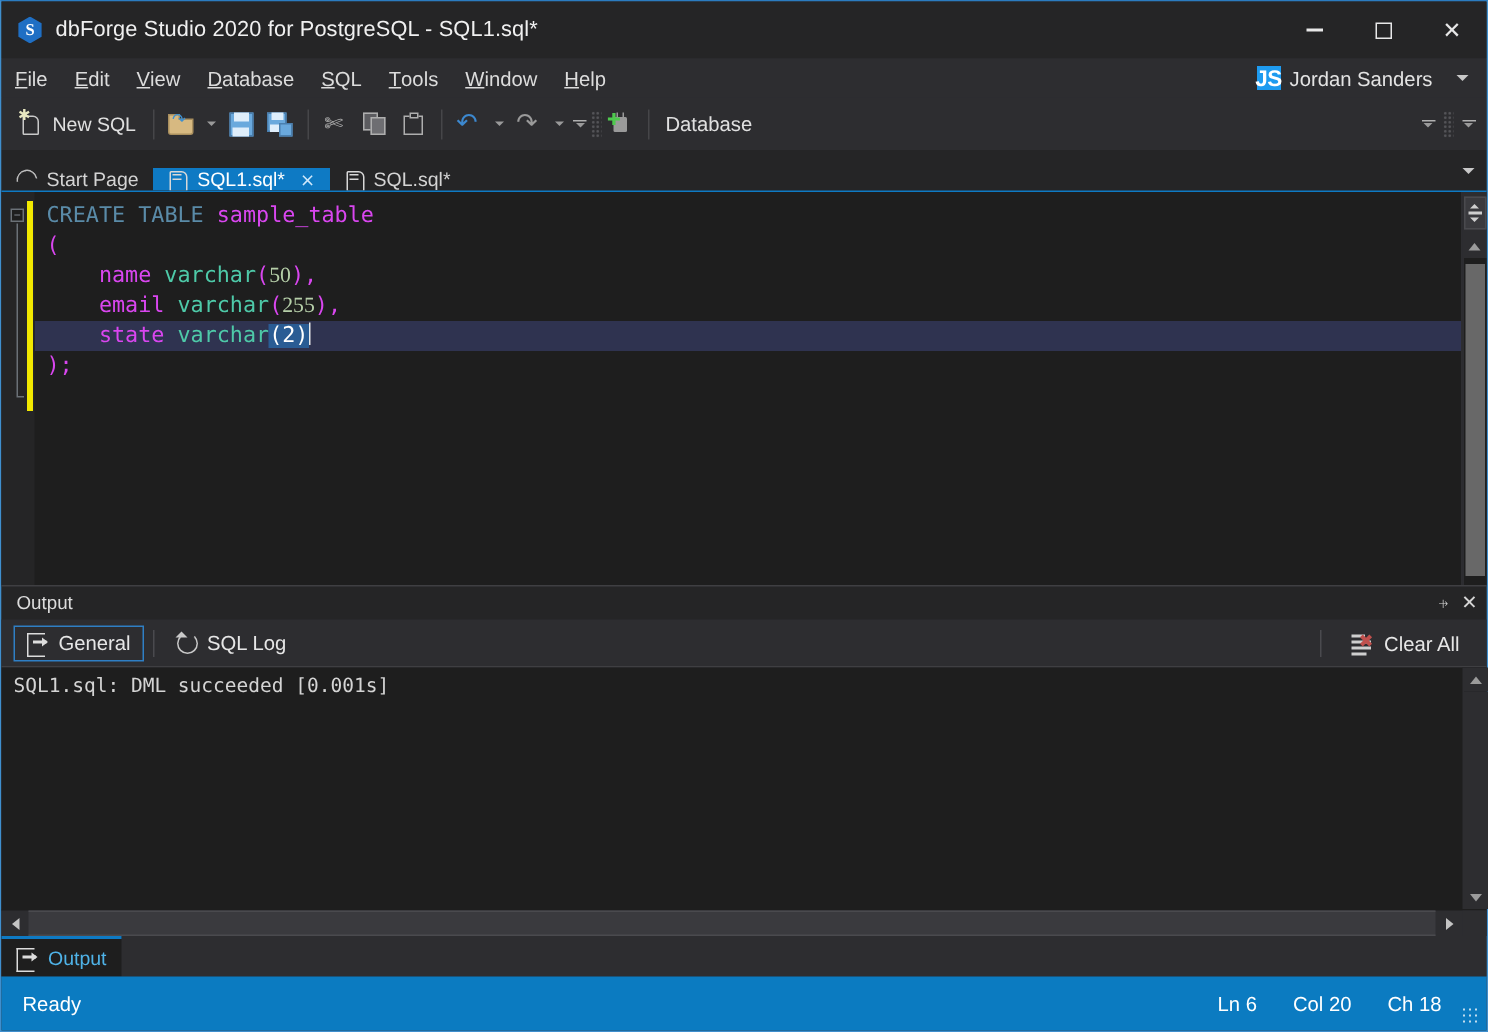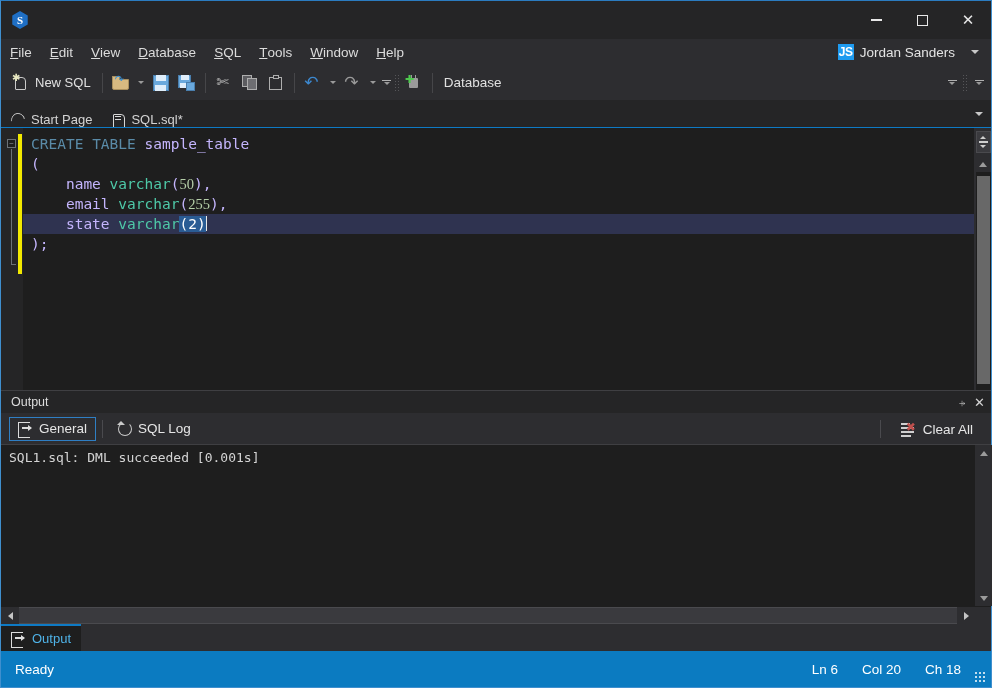--- a/index.html
+++ b/index.html
@@ -60,21 +60,21 @@
     padding:0 9px; height:22px; display:flex; align-items:center;
     color:#dcdcdc; font-size:13.5px; white-space:nowrap;
   }
   .menu-item u { text-decoration: underline; }
   .account {
     position:absolute; right:36px; top:0; height:26px;
     display:flex; align-items:center; gap:6px;
   }
   .avatar {
     width:16px;height:16px;background:#1e9bf0;color:#fff;
-    font-size:12px;display:flex;align-items:center;justify-content:center;
+    font-size:15px;display:flex;align-items:center;justify-content:center;
     font-weight:bold;letter-spacing:-0.3px;
   }
   .account-name { color:#e3e3e3; font-size:13.5px; white-space:nowrap; }
   .menubar-caret {
     position:absolute; right:12px; top:0; height:26px;
     display:flex;align-items:center;
   }
 
   .caret-down {
     width:0;height:0;border-left:4px solid transparent;border-right:4px solid transparent;
@@ -182,21 +182,21 @@
   }
   .code-line {
     height:20px; line-height:20px; padding-left:8px;
     font-family:"DejaVu Sans Mono", monospace; font-size:14.5px;
     color:#dcdcdc; white-space:pre;
   }
   .code-line.cur { background:#2f3350; }
   .k { color:#5a8ba8; }
   .t { color:#4ec9a8; }
   .n { color:#b5cea8;font-family:Liberation Serif, serif; }
-  .p { color:#c4b5fd; }
+  .p { color:#d946ef; }
   .sel { background:#2a5c94; color:#fff; }
   .caret-bar {
     display:inline-block;width:1.5px;height:15px;background:#e8e8e8;
     vertical-align:-2px;
   }
 
   
   .ed-rail {
     width:17px; flex:0 0 17px; background:#2d2d30;
     display:flex;flex-direction:column;align-items:center;
@@ -377,20 +377,21 @@
 </style>
 </head>
 <body>
 
 <div id="app">
 
   <div class="titlebar">
     <div class="app-logo">
       <div class="hex">S</div>
     </div>
+    <div class="title-text">dbForge Studio 2020 for PostgreSQL - SQL1.sql*</div>
     <div class="win-controls">
       <div class="win-btn">
           <span class="glyph-min"></span>
         </div>
       <div class="win-btn">
           <span class="glyph-max"></span>
         </div>
       <div class="win-btn close">
           <span class="glyph-close">✕</span>
         </div>
@@ -517,20 +518,25 @@
           <span class="bar"></span>
           <span class="caret-down sm"></span>
         </span>
     </div>
   </div>
 
   <div class="doctabs">
     <div class="dtab">
       <span class="icon-startpage"></span>
       <span>Start Page</span>
+    </div>
+    <div class="dtab active">
+      <span class="icon-sqlfile"></span>
+      <span>SQL1.sql*</span>
+      <span class="close-x">×</span>
     </div>
     <div class="dtab">
       <span class="icon-sqlfile"></span>
       <span>SQL.sql*</span>
     </div>
     <div class="doctabs-caret">
       <span class="caret-down"></span>
     </div>
   </div>
 

